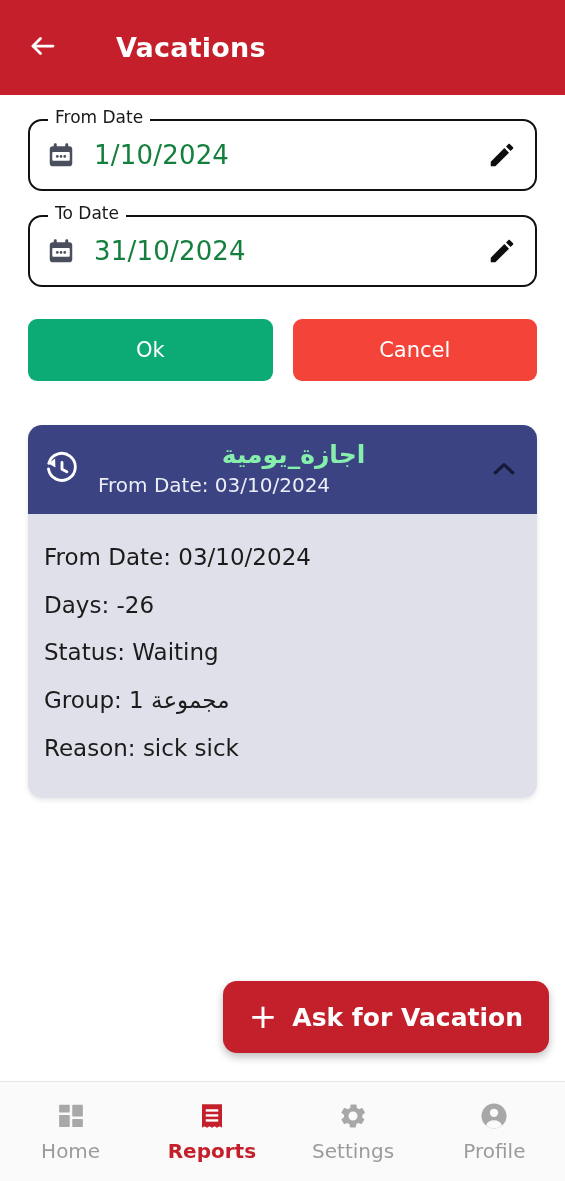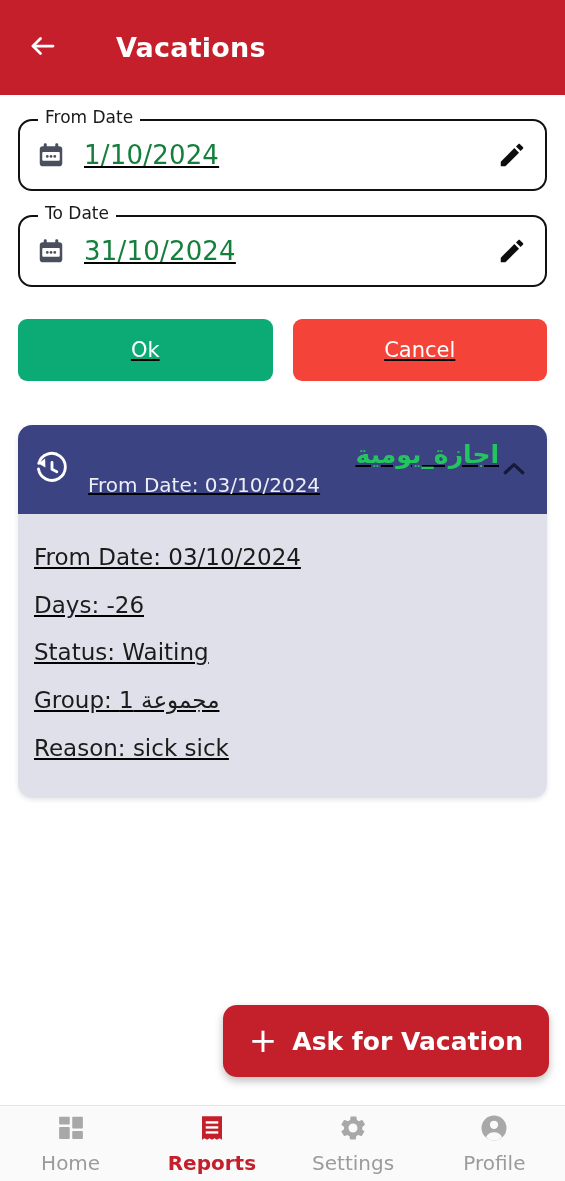--- a/index.html
+++ b/index.html
@@ -47,23 +47,22 @@
     font-size: 27px;
     font-weight: bold;
     margin-left: 28px;
     letter-spacing: 0.2px;
   }
 
   
   .content {
     flex: 1 1 auto;
     position: relative;
-    padding: 0 18px;
+    padding: 0 28px;
     overflow: hidden;
-    text-decoration: underline;
   }
 
   
   .field {
     position: relative;
     margin-top: 24px;
     height: 72px;
     border: 2.5px solid #111111;
     border-radius: 14px;
     display: flex;
@@ -128,25 +127,25 @@
     padding: 14px 18px 16px 16px;
     cursor: pointer;
   }
   .hist-icon { flex: 0 0 auto; display: flex; align-items: center; }
   .card-head-text {
     flex: 1 1 auto;
     margin-left: 18px;
     min-width: 0;
   }
   .card-title {
-    color: #22c55e;
+    color: #86efac;
     font-size: 25px;
     font-weight: bold;
     direction: rtl;
-    text-align: right;
+    text-align: center;
     line-height: 1.25;
   }
   .card-sub {
     color: #eceef6;
     font-size: 20px;
     margin-top: 3px;
     line-height: 1.25;
   }
   .chev-icon { flex: 0 0 auto; display: flex; align-items: center; cursor: pointer; }
 
@@ -185,21 +184,21 @@
   .fab-plus {
     font-size: 34px;
     font-weight: normal;
     line-height: 1;
     margin-top: -3px;
   }
 
   
   .bottomnav {
     flex: 0 0 auto;
-    height: 76px;
+    height: 100px;
     background: #fafafa;
     border-top: 1px solid #e6e6e6;
     display: flex;
     align-items: center;
   }
   .nav-item {
     flex: 1 1 0;
     display: flex;
     flex-direction: column;
     align-items: center;

